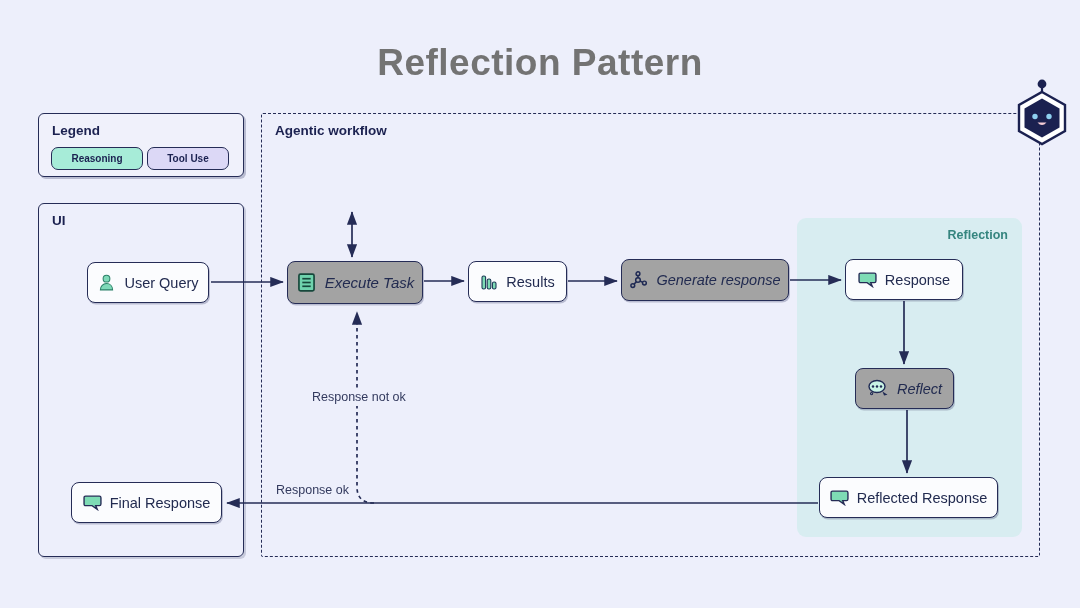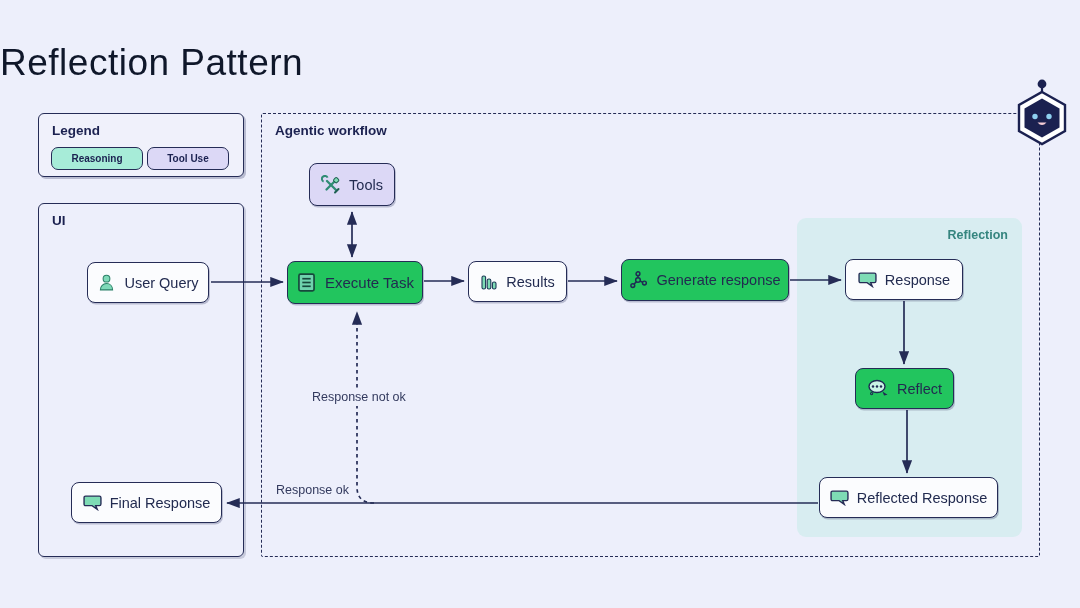--- a/index.html
+++ b/index.html
@@ -1,40 +1,40 @@
 <!DOCTYPE html>
 <html><head>
 <meta charset="utf-8">
 <style>
   html,body{margin:0;padding:0;background:#edeffb;}
   #canvas{position:relative;width:1080px;height:608px;background:#edeffb;overflow:hidden;
           font-family:"Liberation Sans",sans-serif;color:#232b54;}
-  .title{position:absolute;left:0;top:42px;width:100%;text-align:left;
-         font-size:37px;font-weight:400;color:#0f172a;letter-spacing:.5px;}
+  .title{position:absolute;left:0;top:42px;width:100%;text-align:center;
+         font-size:37px;font-weight:700;color:#737373;letter-spacing:.5px;}
   
   .panel{position:absolute;border:1.6px solid #252c56;border-radius:6px;box-sizing:border-box;}
   .panel-label{position:absolute;left:13px;top:9px;font-size:13.5px;font-weight:700;color:#1b2150;}
   #legend-box{left:38px;top:113px;width:206px;height:64px;background:#f0f1fb;
               box-shadow:2px 2px 0 rgba(27,33,80,.25);}
   #ui-box{left:38px;top:203px;width:206px;height:354px;box-shadow:2px 2px 0 rgba(27,33,80,.18);}
   #workflow-box{left:261px;top:113px;width:779px;height:444px;border-style:dashed;border-radius:2px;padding-left:24px;}
   #reflection-panel{position:absolute;left:797px;top:218px;width:225px;height:319px;
                     background:#d8edf1;border-radius:9px;}
   #reflection-label{position:absolute;right:14px;top:10px;font-size:12.5px;font-weight:700;color:#35857f;}
   .chip{position:absolute;top:33px;height:23px;border:1.4px solid #252c56;border-radius:7px;
         display:flex;align-items:center;justify-content:center;font-size:10px;font-weight:600;color:#1b2150;
         box-sizing:border-box;}
   #chip-reasoning{left:12px;width:92px;background:#a7ecd8;}
   #chip-tooluse{left:108px;width:82px;background:#dcd8f6;}
   
   .node{position:absolute;display:flex;align-items:center;justify-content:center;gap:8px;
         border:1.6px solid #252c56;border-radius:8px;box-sizing:border-box;
         font-size:14.5px;color:#222b50;background:#fbfcfe;
         box-shadow:1px 1.5px 0 rgba(30,36,84,.25);}
-  .node.teal{background:#22c55e;}
+  .node.teal{background:#a3a3a3;font-style:italic;}
   .node.lav{background:#dcd8f6;}
   .node svg{flex:none;display:block;}
   
   .edge-label{position:absolute;font-size:12.5px;color:#333a5e;}
   #lbl-not-ok{background:#edeffb;padding:2px 4px;}
   
   #arrows{position:absolute;left:0;top:0;width:1080px;height:608px;pointer-events:none;}
   #robot{position:absolute;left:1012px;top:78px;}
 </style>
 </head>
@@ -86,30 +86,20 @@
   </svg>
 
   <div class="node" style="left:87px;top:262px;width:122px;height:41px;">
     <svg width="19" height="19" viewBox="0 0 18 18">
       <circle cx="9" cy="5.4" r="3.2" fill="#7ed9b8" stroke="#2c8068" stroke-width="1"></circle>
       <path d="M3.2 16 c0-3.7 2.6-6 5.8-6 s5.8 2.3 5.8 6 z" fill="#7ed9b8" stroke="#2c8068" stroke-width="1"></path>
     </svg>
     <span>User Query</span>
   </div>
 
-  <div class="node lav" style="left:309px;top:163px;width:86px;height:43px;">
-    <svg width="20" height="20" viewBox="0 0 20 20">
-      <line x1="5.5" y1="14.5" x2="14.5" y2="5.5" stroke="#2f8c74" stroke-width="2.3" stroke-linecap="round"></line>
-      <rect x="13" y="3" width="4.4" height="4.4" rx="1.2" transform="rotate(45 15.2 5.2)" fill="#7edcb5" stroke="#1f6152" stroke-width="1"></rect>
-      <line x1="6" y1="6" x2="15" y2="15" stroke="#2f8c74" stroke-width="2.3" stroke-linecap="round"></line>
-      <path d="M6.6 2.6 A3 3 0 1 0 2.6 6.6" fill="none" stroke="#2f8c74" stroke-width="2"></path>
-      <path d="M14 17.5 l3.5-3.5" stroke="#1f6152" stroke-width="2" stroke-linecap="round"></path>
-    </svg>
-    <span>Tools</span>
-  </div>
 
   <div class="node teal" style="left:287px;top:261px;width:136px;height:43px;font-size:15px;">
     <svg width="21" height="21" viewBox="0 0 20 20">
       <rect x="2.8" y="2" width="14.4" height="16" rx="1.5" fill="#6fd3ad" stroke="#17483c" stroke-width="1.6"></rect>
       <line x1="6" y1="6.4" x2="14" y2="6.4" stroke="#17483c" stroke-width="1.6"></line>
       <line x1="6" y1="10" x2="14" y2="10" stroke="#17483c" stroke-width="1.6"></line>
       <line x1="6" y1="13.6" x2="14" y2="13.6" stroke="#17483c" stroke-width="1.6"></line>
     </svg>
     <span>Execute Task</span>
   </div>

